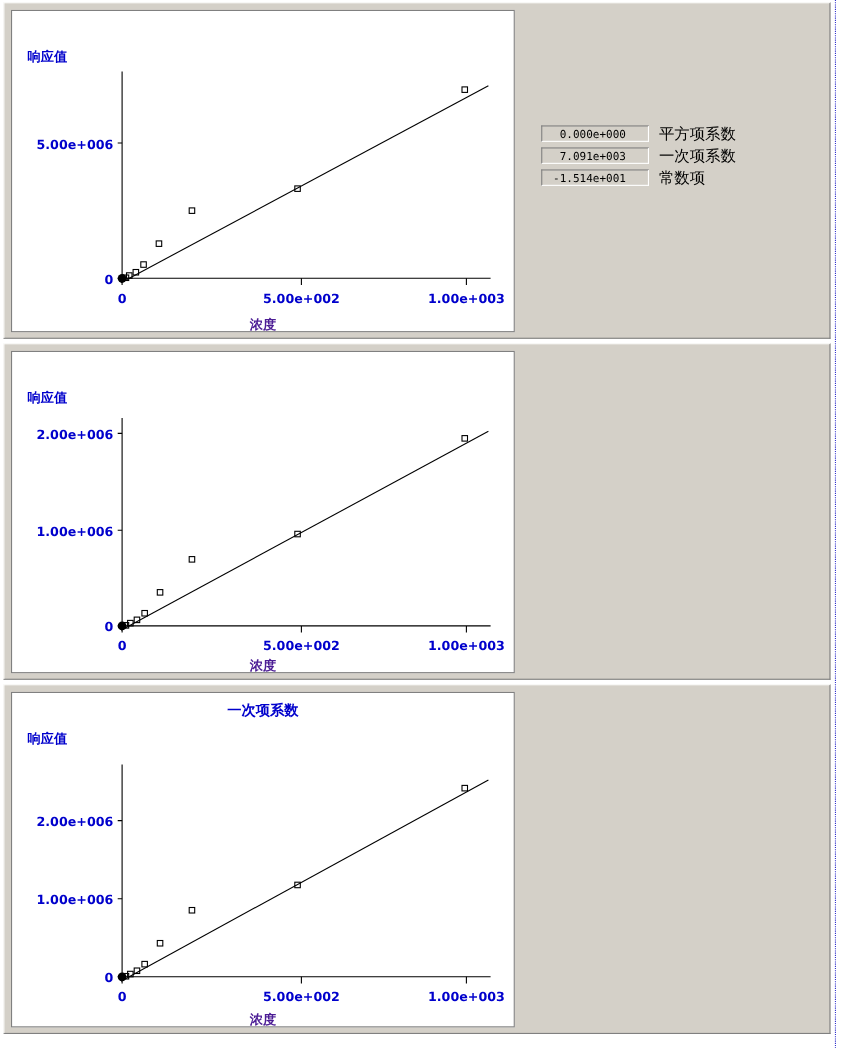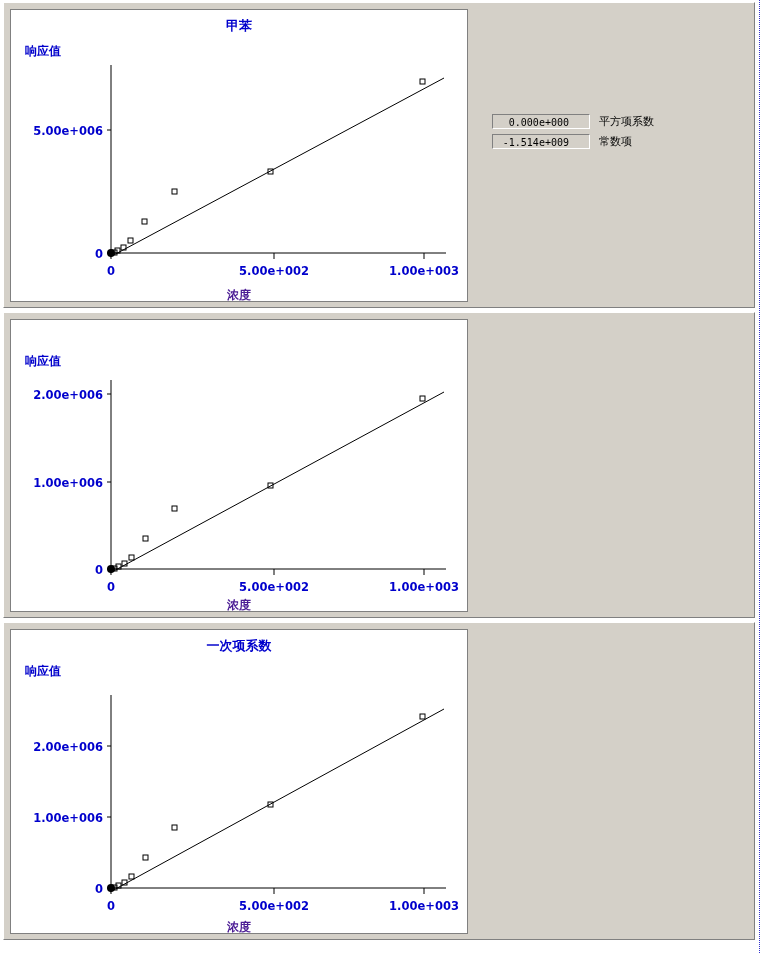--- a/index.html
+++ b/index.html
@@ -122,40 +122,39 @@
     border-bottom: 1px solid #ffffff;
     text-align: right;
     padding-right: 20px;
     font-family: "DejaVu Sans Mono", monospace;
     font-size: 10px;
     color: #000000;
     box-sizing: border-box;
   }
   .coef-label {
     margin-left: 9px;
-    font-size: 11px;
+    font-size: 14px;
     color: #000000;
     font-family: Liberation Serif, serif;
     white-space: nowrap;
   }
   .tick-text {
     font-family: "DejaVu Sans", sans-serif;
     font-size: 11.5px;
     font-weight: bold;
     fill: #0000cc;
   }
 </style>
 </head>
 <body>
 
 <div class="page">
 
   <div class="panel panel-1">
     <div class="plot-area">
-      <div class="chart-title">甲苯</div>
       <div class="ylabel">响应值</div>
       <svg class="svg-plot" width="456" height="291">
 
         <line x1="100" y1="55" x2="100" y2="243" stroke="#000000" stroke-width="1"></line>
         <line x1="100" y1="243" x2="435" y2="243" stroke="#000000" stroke-width="1"></line>
 
         <line x1="96" y1="243" x2="100" y2="243" stroke="#000000" stroke-width="1"></line>
         <line x1="96" y1="120" x2="100" y2="120" stroke="#000000" stroke-width="1"></line>
         <text class="tick-text" x="92" y="248" text-anchor="end">0</text>
         <text class="tick-text" x="92" y="125" text-anchor="end">5.00e+006</text>
@@ -181,21 +180,25 @@
       </svg>
       <div class="xlabel">浓度</div>
     </div>
 
     <div class="coef-table">
       <div class="coef-row">
         <div class="coef-value">0.000e+000</div>
         <div class="coef-label">平方项系数</div>
       </div>
       <div class="coef-row">
-        <div class="coef-value">-1.514e+009</div>
+        <div class="coef-value">7.091e+003</div>
+        <div class="coef-label">一次项系数</div>
+      </div>
+      <div class="coef-row">
+        <div class="coef-value">-1.514e+001</div>
         <div class="coef-label">常数项</div>
       </div>
     </div>
   </div>
 
   <div class="panel panel-2">
     <div class="plot-area">
       <div class="ylabel">响应值</div>
       <svg class="svg-plot" width="456" height="291">
         <line x1="100" y1="60" x2="100" y2="249" stroke="#000000" stroke-width="1"></line>

